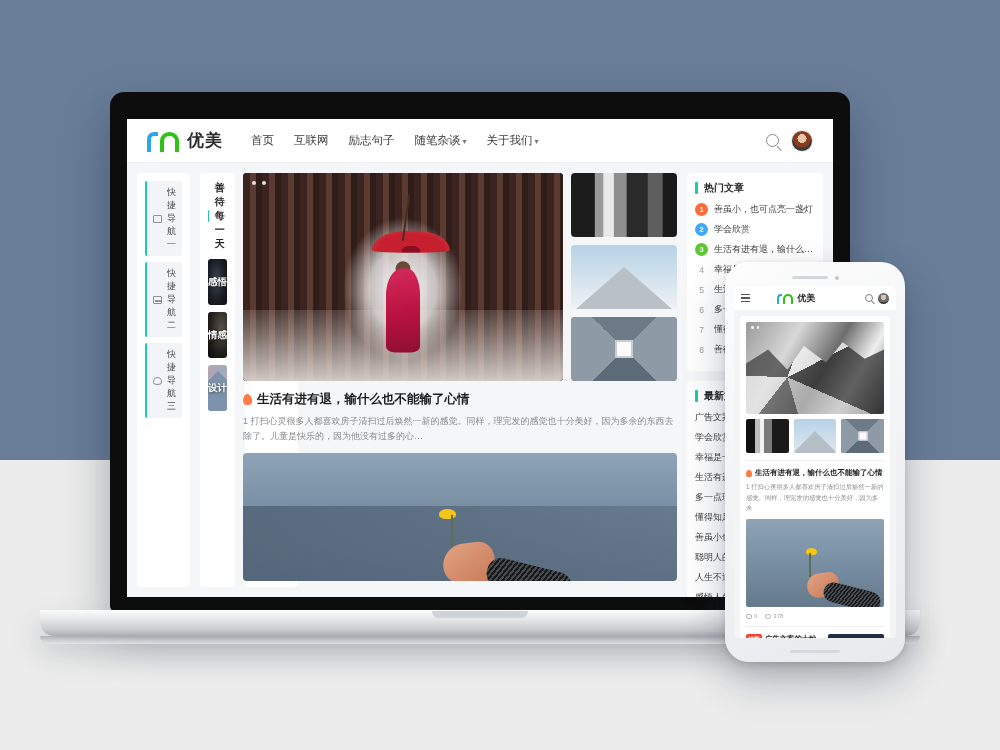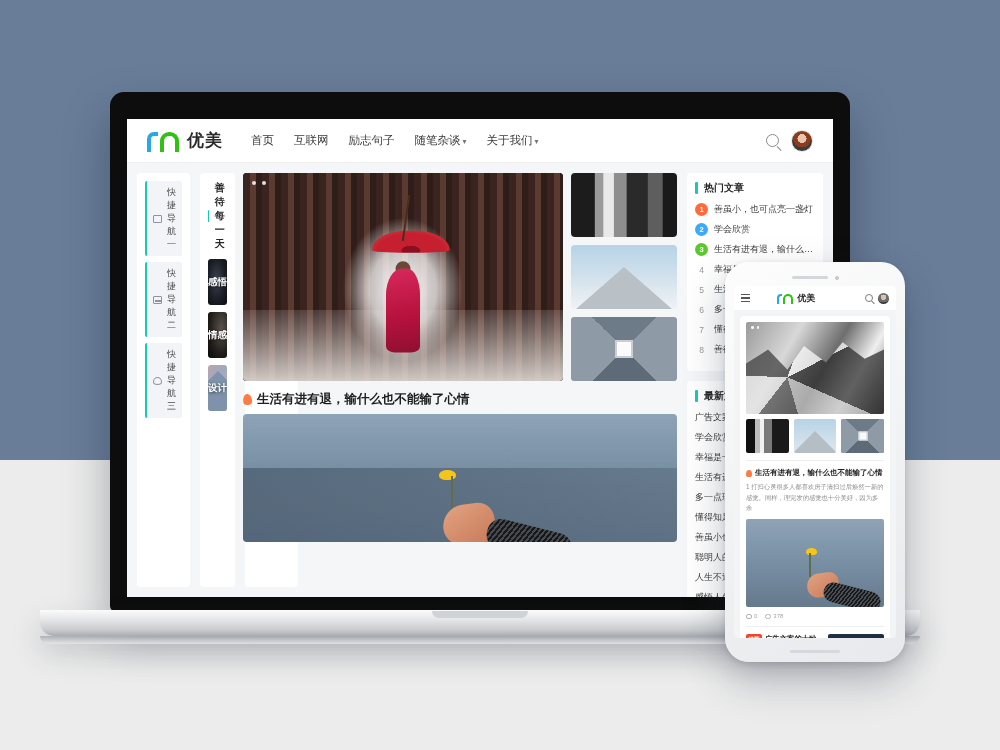--- a/index.html
+++ b/index.html
@@ -322,20 +322,21 @@
               <div class="hs hs1"></div>
               <div class="hs hs2"></div>
               <div class="hs hs3"></div>
             </div>
           </div>
 
           <div class="art-title">
             <span class="fire"></span>
             <span>生活有进有退，输什么也不能输了心情</span>
           </div>
+          <div class="art-exc">1 打扫心灵很多人都喜欢房子清扫过后焕然一新的感觉。同样，理完发的感觉也十分美好，因为多余的东西去除了。儿童是快乐的，因为他没有过多的心…</div>
 
           <div class="art-img">
             <div class="ridge"></div>
             <div class="flower"></div>
             <div class="stem"></div>
             <div class="hand"></div>
             <div class="arm"></div>
           </div>
         </div>
 

